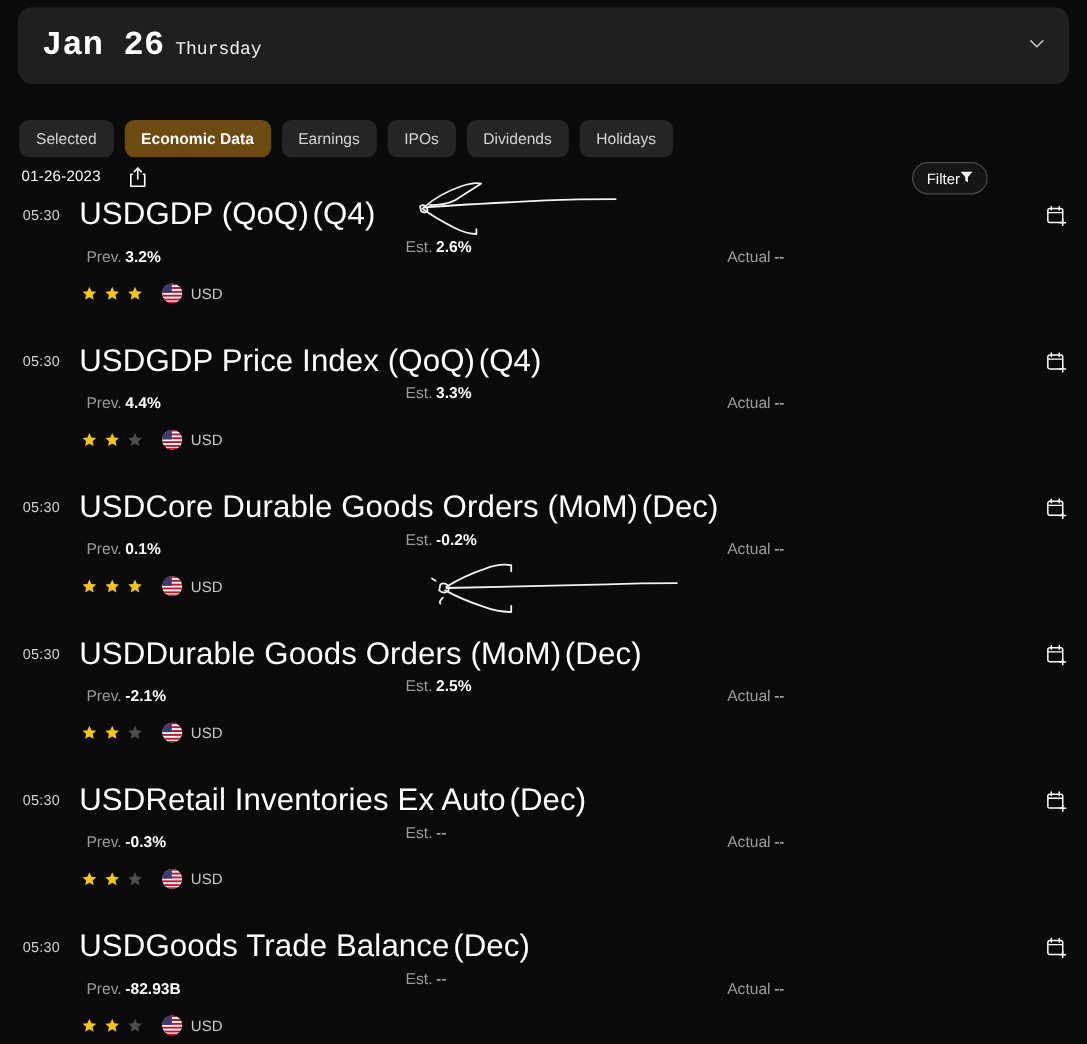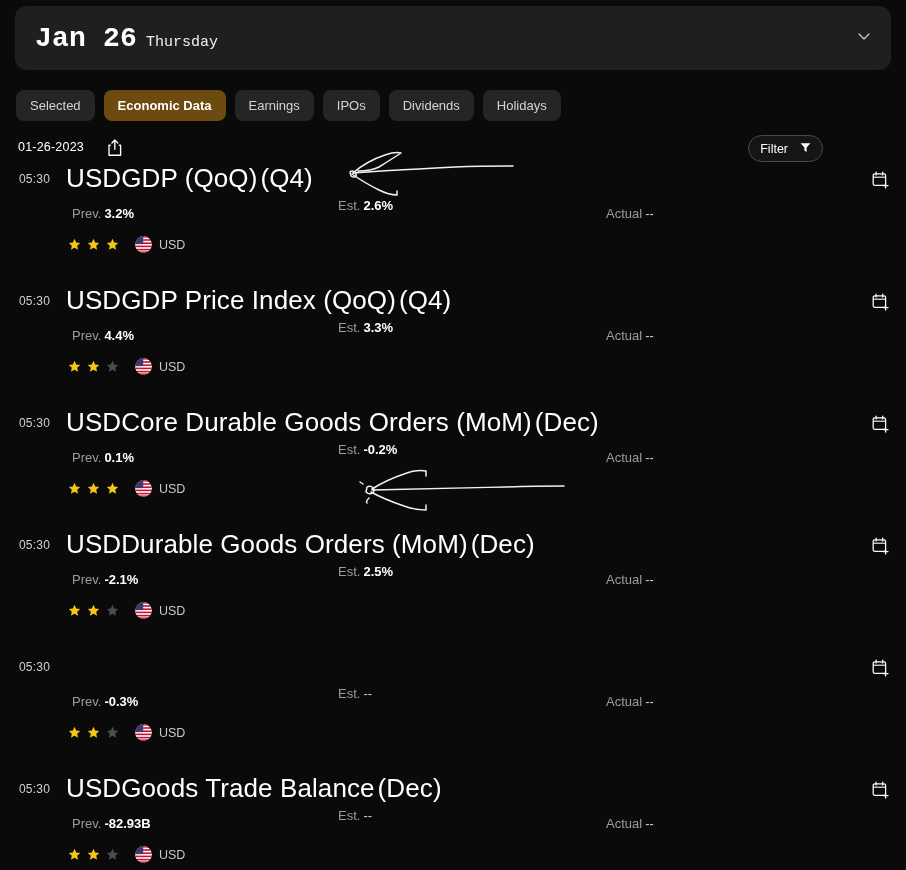--- a/index.html
+++ b/index.html
@@ -17,42 +17,42 @@
     position:absolute; left:15px; top:6px;
     width:876px; height:64px;
     background:#1f1f1f; border-radius:12px;
     display:flex; align-items:center; padding:0 20px;font-family:Liberation Mono, monospace;
   }
   .date-big{ font-size:28px; font-weight:bold; letter-spacing:.2px; color:#ffffff; }
   .date-day{ font-size:15px; font-weight:normal; color:#f0f0f0; margin-left:9px; }
   .chev{ margin-left:auto; color:#c9c9c9; }
 
   
-  .tabs{ position:absolute; left:16px; top:90px; display:flex; gap:9px; }
+  .tabs{ position:absolute; left:16px; top:100px; display:flex; gap:9px; }
   .tab{
     height:31px; padding:0 14px; border-radius:8px;
     background:#252525; color:#d3d3d3;
     font-size:13px; display:flex; align-items:center;
     white-space:nowrap; cursor:pointer;
   }
   .tab.active{ background:#6d4a10; color:#ffffff; font-weight:bold; }
 
   
   .subrow{ position:absolute; left:0; top:138px; width:839px; height:30px; }
   .date-small{
     position:absolute; left:18px; top:2px;
     font-size:12.5px; color:#ffffff; letter-spacing:.2px;
   }
   .share-icon{ position:absolute; left:107px; top:0px; cursor:pointer; }
   .filter-btn{
     position:absolute; right:16px; top:-3px;
     height:27px; padding:0 11px;
     border:1px solid #4a4a4a; border-radius:14px;
     background:#151515; color:#ffffff; font-size:12.5px;
-    display:flex; align-items:center; gap:12px; cursor:pointer;
+    display:flex; align-items:center; gap:0; cursor:pointer;
   }
 
   
   .list{ position:absolute; left:0; top:166px; width:906px; }
   .event{ position:relative; height:122px; }
   .ev-time{
     position:absolute; left:19px; top:6px;
     font-size:12px; color:#d0d0d0; letter-spacing:.2px;
   }
   .ev-title{
@@ -285,20 +285,21 @@
                 <rect y="12.8" width="17" height="1.6" fill="#c8102e"></rect>
                 <rect y="15.4" width="17" height="1.6" fill="#c8102e"></rect>
                 <rect x="0" y="0" width="8.2" height="8.2" fill="#3c3b6e"></rect>
               </g>
             </svg></span>
           <span class="ccy">USD</span>
         </div>
       </div>
       <div class="event">
         <span class="ev-time">05:30</span>
+        <div class="ev-title"><span>USD</span><span>Retail Inventories Ex Auto</span><span class="paren">(Dec)</span></div>
         <span class="cal-icon"><svg width="17" height="18" viewBox="0 0 17 18">
             <rect x="1.2" y="2.8" width="12.4" height="11.6" rx="1.6" fill="none" stroke="#ffffff" stroke-width="1.25"></rect>
             <path d="M4.1 1.1 V4.0 M10.7 1.1 V4.0" stroke="#ffffff" stroke-width="1.25" stroke-linecap="round"></path>
             <path d="M1.2 6.2 H13.6" stroke="#ffffff" stroke-width="1.1"></path>
             <path d="M13.6 12.2 V17.0 M11.2 14.6 H16.0" stroke="#ffffff" stroke-width="1.25" stroke-linecap="round"></path>
           </svg></span>
         <div class="ev-prev"><span>Prev.</span><span class="val">-0.3%</span></div>
         <div class="ev-est"><span>Est.</span><span class="val dim">--</span></div>
         <div class="ev-act"><span>Actual</span><span class="val dim">--</span></div>
         <div class="ev-meta">

